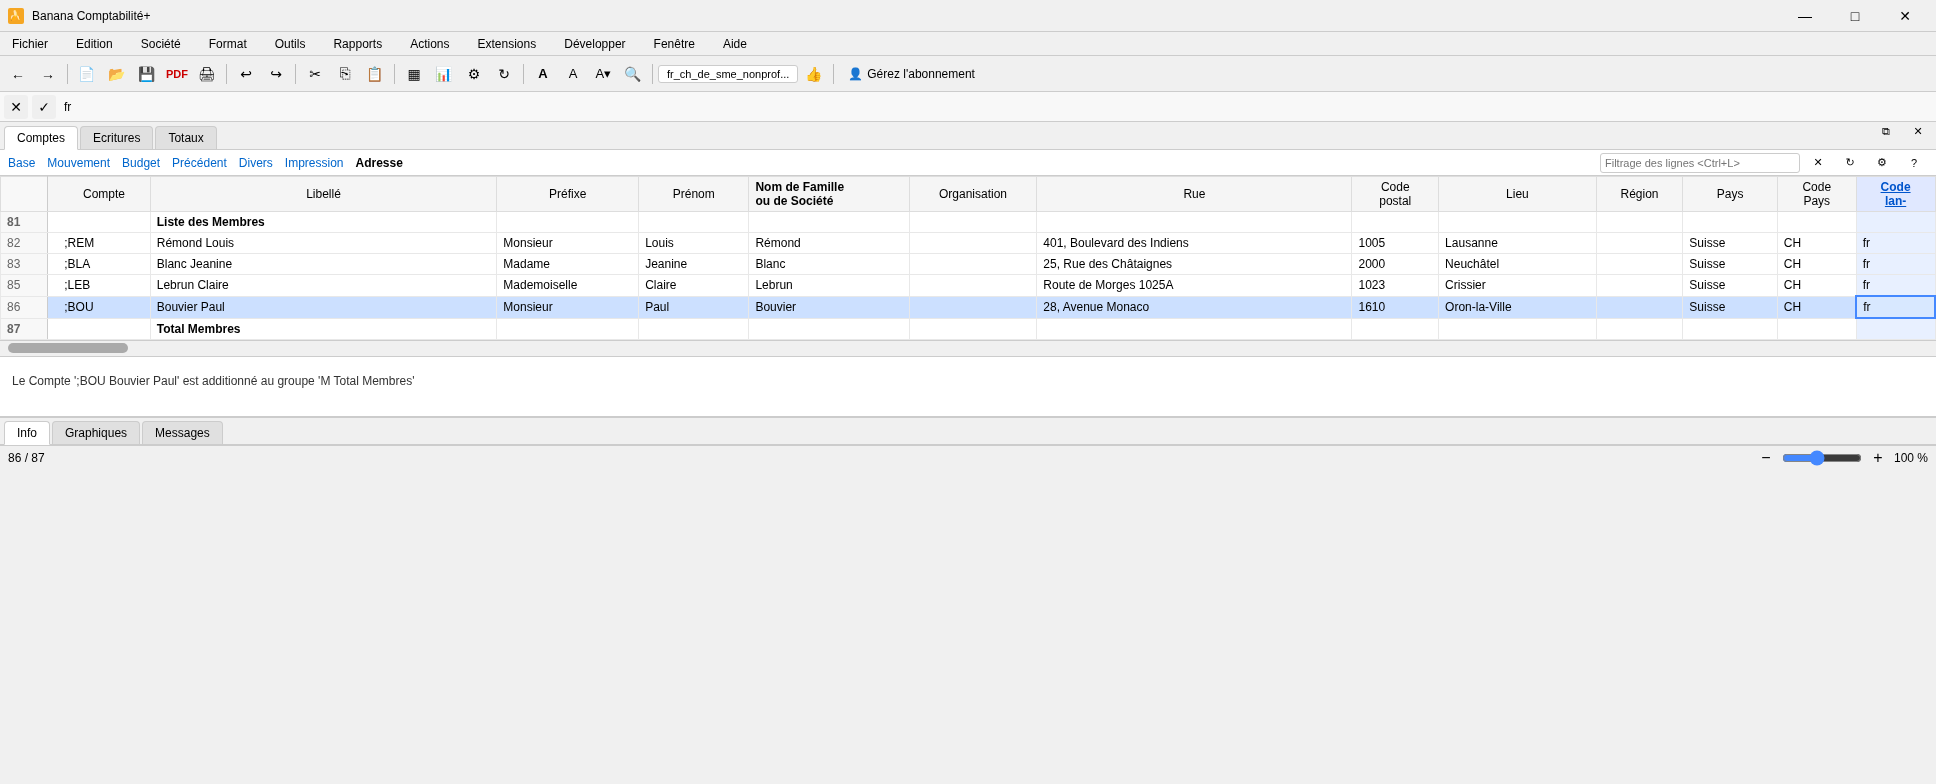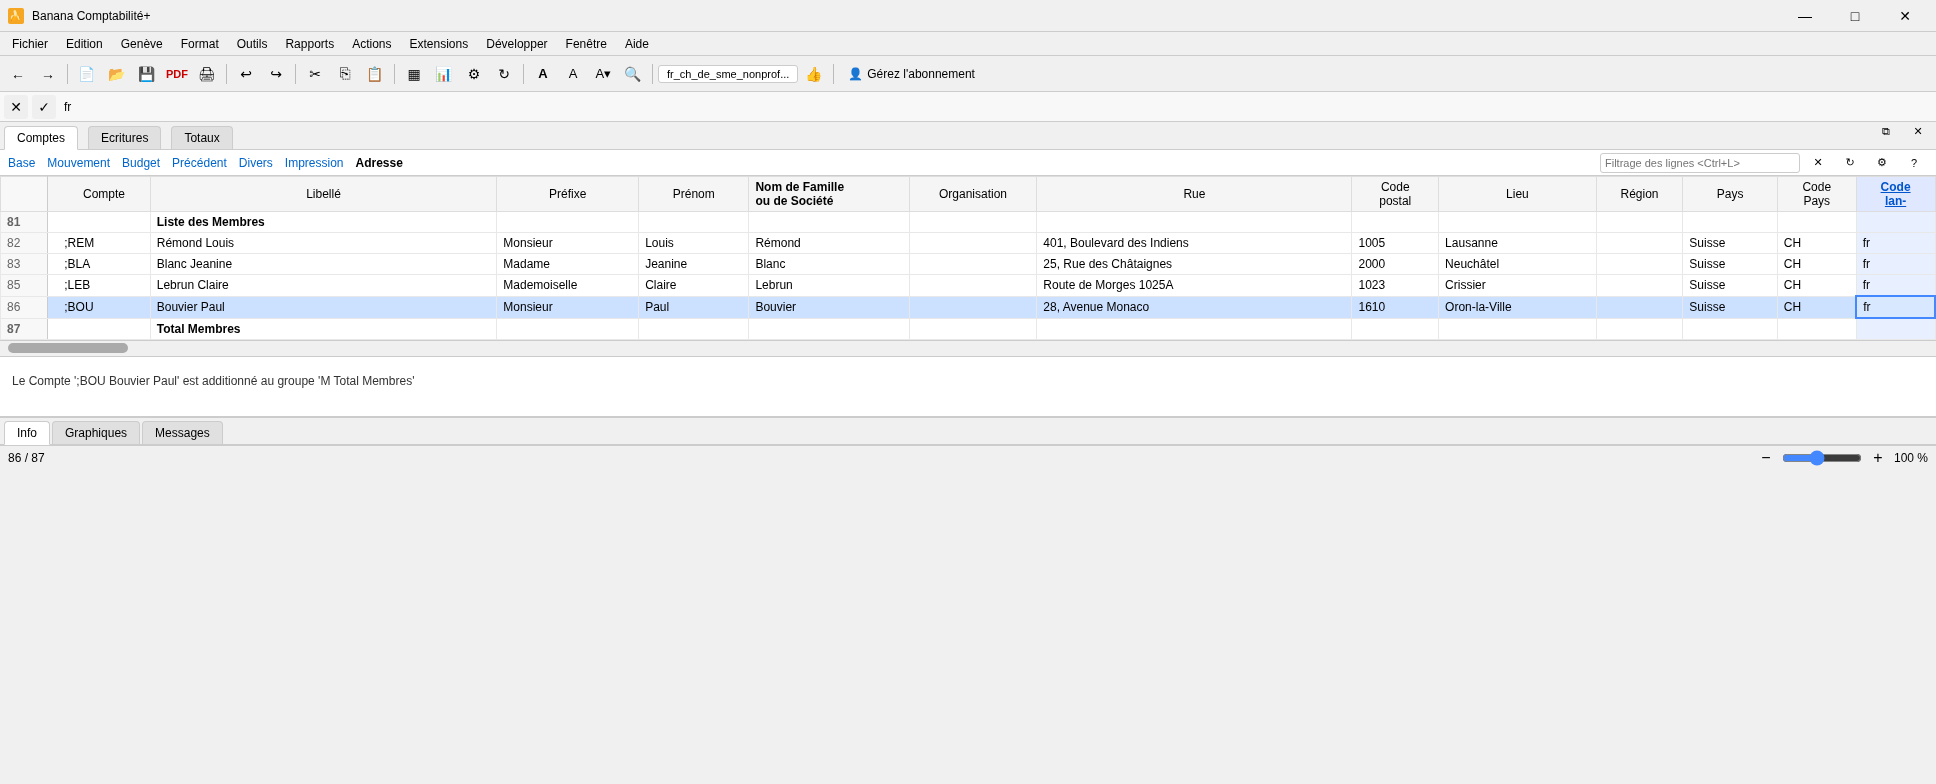--- a/index.html
+++ b/index.html
@@ -28,21 +28,21 @@
     }
 
     
     .menu-bar {
       background: #f0f0f0;
       height: 24px;
       display: flex;
       align-items: center;
       padding: 0 4px;
       border-bottom: 1px solid #ccc;
-      gap: 2px;
+      gap: 12px;
     }
     .menu-item {
       padding: 2px 8px;
       cursor: pointer;
       font-size: 12px;
       border-radius: 3px;
     }
 
     
     .toolbar {
@@ -110,21 +110,20 @@
 
     
     .tabs-row {
       background: #f0f0f0;
       height: 28px;
       display: flex;
       align-items: flex-end;
       padding: 0 4px;
       border-bottom: 1px solid #ccc;
       position: relative;
-      gap: 8px;
     }
     .tab {
       padding: 4px 12px;
       cursor: pointer;
       border: 1px solid #ccc;
       border-bottom: none;
       border-radius: 4px 4px 0 0;
       background: #e0e0e0;
       font-size: 12px;
       margin-right: 2px;
@@ -315,21 +314,21 @@
   <div class="title-bar-controls">
     <button class="title-ctrl-btn">—</button>
     <button class="title-ctrl-btn">□</button>
     <button class="title-ctrl-btn close">✕</button>
   </div>
 </div>
 
 <div class="menu-bar">
 <div class="menu-item">Fichier</div>
     <div class="menu-item">Edition</div>
-    <div class="menu-item">Genève</div>
+    <div class="menu-item">Société</div>
     <div class="menu-item">Format</div>
     <div class="menu-item">Outils</div>
     <div class="menu-item">Rapports</div>
     <div class="menu-item">Actions</div>
     <div class="menu-item">Extensions</div>
     <div class="menu-item">Développer</div>
     <div class="menu-item">Fenêtre</div>
     <div class="menu-item">Aide</div>
   </div>
 

